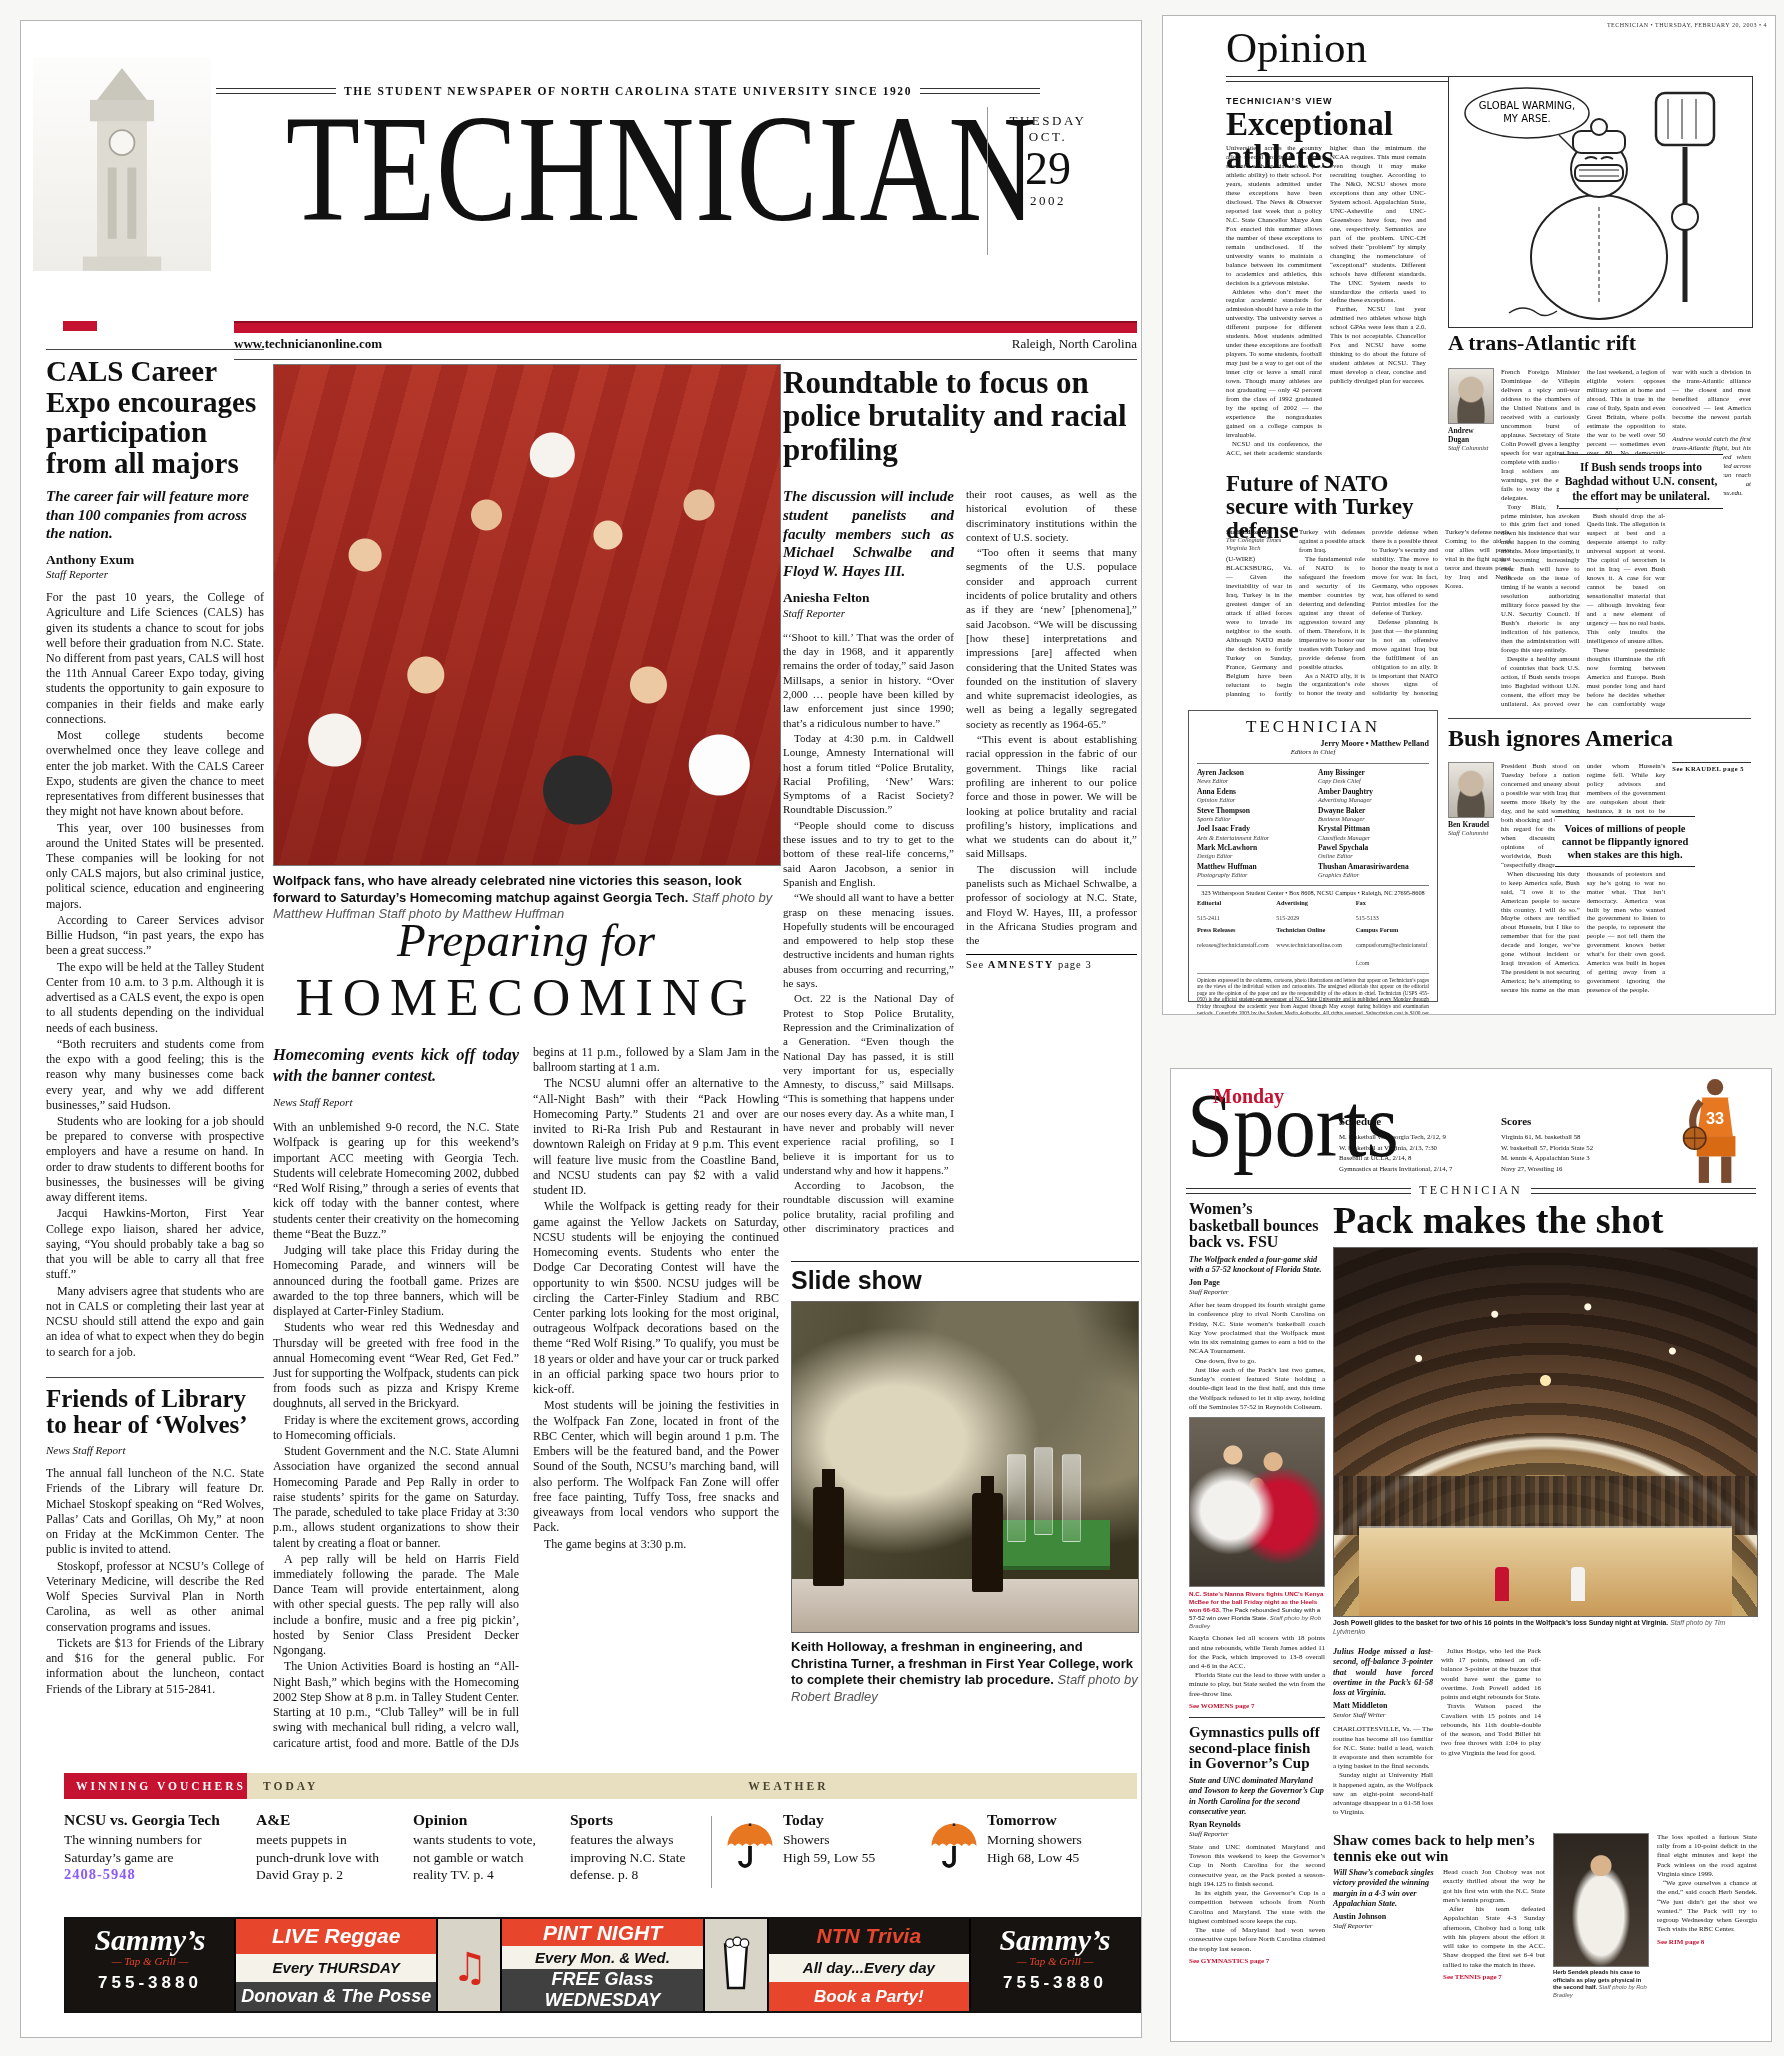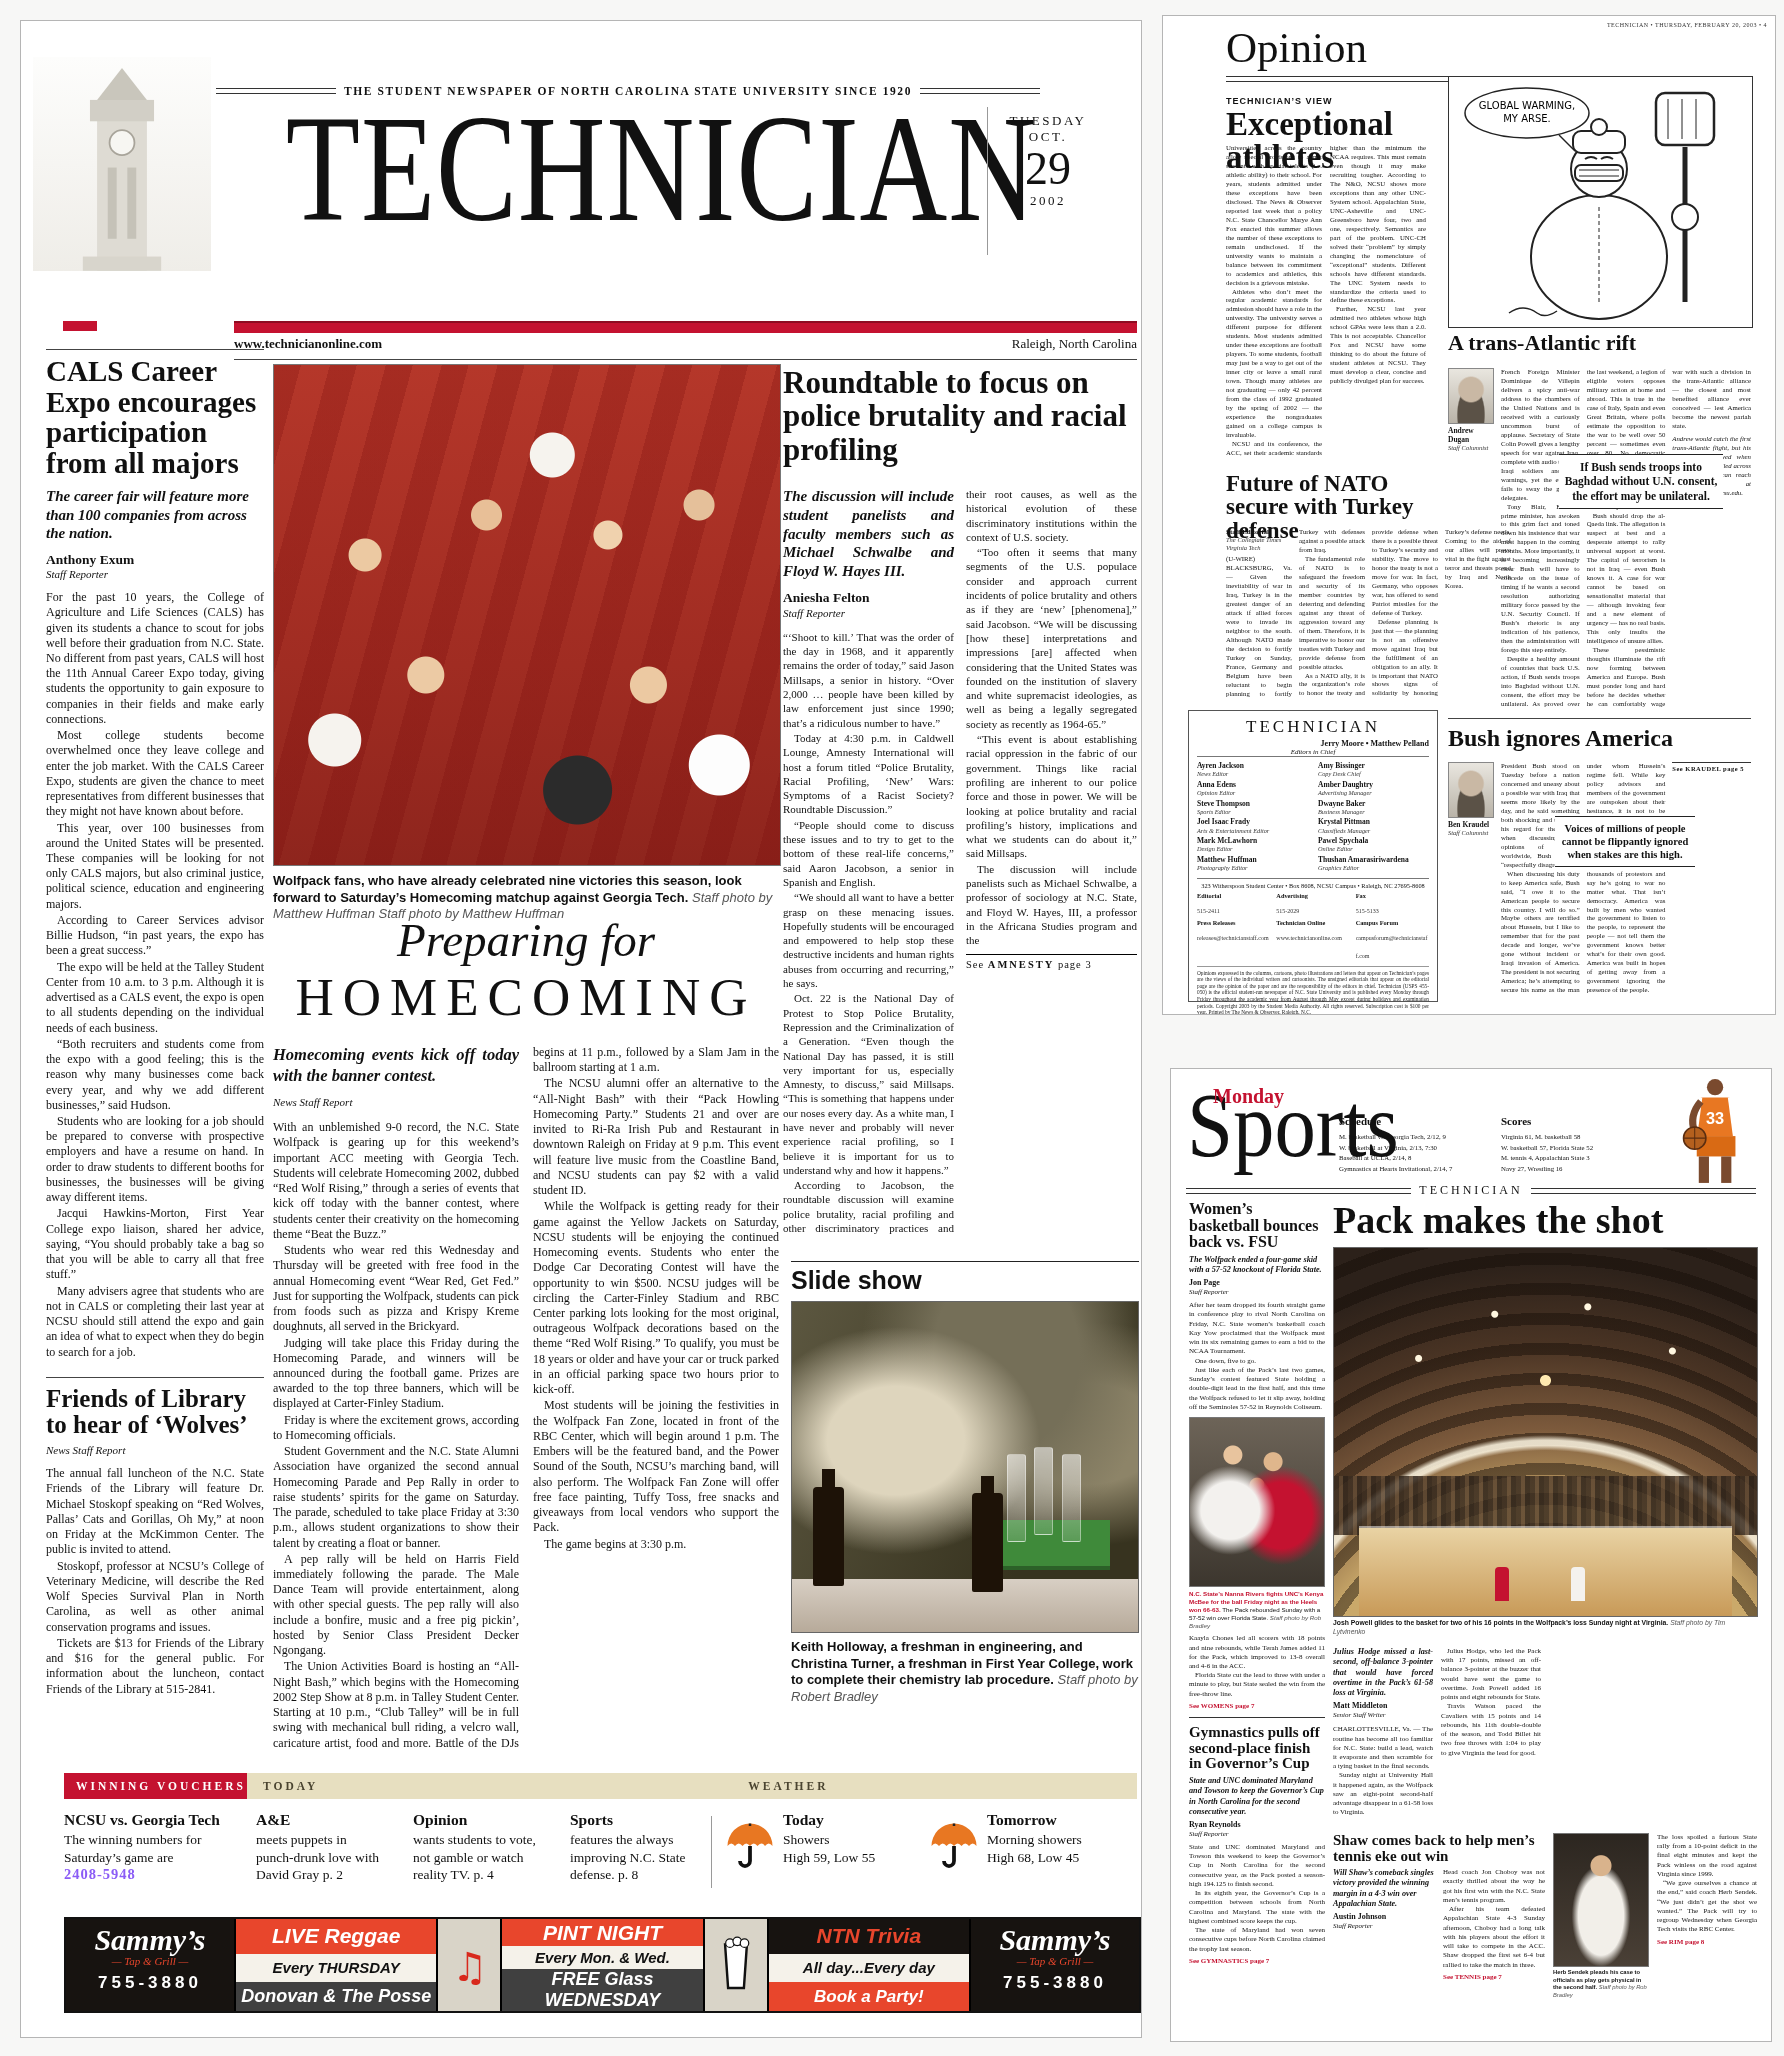--- a/index.html
+++ b/index.html
@@ -113,21 +113,21 @@
   .smallbody p:first-child{text-indent:0;}
   .ed-body{left:63px;top:128px;width:200px;height:322px;position:absolute;column-count:2;column-gap:8px;column-fill:auto;}
   .nato-head{left:63px;top:456px;width:215px;position:absolute;font-size:23px;font-weight:bold;line-height:1.02;}
   .nato-cred{font-size:6.5px;line-height:1.2;margin-bottom:3px;}
   .nato-cred b{font-size:7px;}
   .nato-cred i{color:#333;}
   .nato-body{left:63px;top:512px;width:212px;height:172px;position:absolute;column-count:3;column-gap:7px;column-fill:auto;}
   .staffbox{left:25px;top:694px;width:250px;height:292px;position:absolute;border:1px solid #555;padding:6px 8px;box-sizing:border-box;}
   .sb-title{text-align:center;font-size:17px;letter-spacing:3px;margin-bottom:2px;}
   .sb-eic{text-align:right;font-size:8px;font-weight:bold;}
-  .sb-eicl{text-align:center;font-size:7px;font-style:italic;margin-bottom:5px;border-bottom:1px solid #777;padding-bottom:0;}
+  .sb-eicl{text-align:center;font-size:7px;font-style:italic;margin-bottom:5px;border-bottom:1px solid #777;padding-bottom:7px;}
   .sb-cols{display:flex;gap:10px;}
   .sb-cols>div{flex:1;}
   .role{margin-bottom:3.5px;}
   .rname{font-weight:bold;font-size:7.5px;line-height:1.1;}
   .rrole{font-style:italic;font-size:6.3px;color:#333;}
   .sb-addr{font-size:6.3px;text-align:center;border-top:1px solid #777;margin-top:3px;padding-top:3px;}
   .sb-contacts{display:grid;grid-template-columns:repeat(3,1fr);gap:2px 6px;margin-top:3px;}
   .sb-contacts .c b{display:block;font-size:6.3px;}
   .sb-contacts .c span{font-size:6px;color:#333;word-break:break-all;}
   .sb-fine{font-size:5.3px;line-height:1.25;text-align:justify;color:#222;border-top:1px solid #999;margin-top:4px;padding-top:3px;}
@@ -294,22 +294,22 @@
       <span class="credit">Staff photo by Matthew Huffman</span>
       <span class="credit">Staff photo by Matthew Huffman</span>
     </div>
     <div class="abs prep1">Preparing for</div>
     <div class="abs prep2">HOMECOMING</div>
     <div class="abs homecols bodytxt jt">
       <div class="deck">Homecoming events kick off today with the banner contest.</div>
       <div class="bylt">News Staff Report</div>
       <div>
           <p>With an unblemished 9-0 record, the N.C. State Wolfpack is gearing up for this weekend’s important ACC meeting with Georgia Tech. Students will celebrate Homecoming 2002, dubbed “Red Wolf Rising,” through a series of events that kick off today with the banner contest, where students center their creativity on the homecoming theme “Beat the Buzz.”</p>
+          <p>Judging will take place this Friday during the Homecoming Parade, and winners will be announced during the football game. Prizes are awarded to the top three banners, which will be displayed at Carter-Finley Stadium.</p>
           <p>Students who wear red this Wednesday and Thursday will be greeted with free food in the annual Homecoming event “Wear Red, Get Fed.” Just for supporting the Wolfpack, students can pick from foods such as pizza and Krispy Kreme doughnuts, all served in the Brickyard.</p>
-          <p>Judging will take place this Friday during the Homecoming Parade, and winners will be announced during the football game. Prizes are awarded to the top three banners, which will be displayed at Carter-Finley Stadium.</p>
           <p>Friday is where the excitement grows, according to Homecoming officials.</p>
           <p>Student Government and the N.C. State Alumni Association have organized the second annual Homecoming Parade and Pep Rally in order to raise students’ spirits for the game on Saturday. The parade, scheduled to take place Friday at 3:30 p.m., allows student organizations to show their talent by creating a float or banner.</p>
           <p>A pep rally will be held on Harris Field immediately following the parade. The Male Dance Team will provide entertainment, along with other special guests. The pep rally will also include a bonfire, music and a free pig pickin’, hosted by Senior Class President Decker Ngongang.</p>
           <p>The Union Activities Board is hosting an “All-Night Bash,” which begins with the Homecoming 2002 Step Show at 8 p.m. in Talley Student Center. Starting at 10 p.m., “Club Talley” will be in full swing with mechanical bull riding, a velcro wall, caricature artist, food and more. Battle of the DJs begins at 11 p.m., followed by a Slam Jam in the ballroom starting at 1 a.m.</p>
           <p>The NCSU alumni offer an alternative to the “All-Night Bash” with their “Pack Howling Homecoming Party.” Students 21 and over are invited to Ri-Ra Irish Pub and Restaurant in downtown Raleigh on Friday at 9 p.m. This event will feature live music from the Coastline Band, and NCSU students can pay $2 with a valid student ID.</p>
           <p>While the Wolfpack is getting ready for their game against the Yellow Jackets on Saturday, NCSU students will be enjoying the continued Homecoming events. Students who enter the Dodge Car Decorating Contest will have the opportunity to win $500. NCSU judges will be circling the Carter-Finley Stadium and RBC Center parking lots looking for the most original, outrageous Wolfpack decorations based on the theme “Red Wolf Rising.” To qualify, you must be 18 years or older and have your car or truck parked in an official parking space two hours prior to kick-off.</p>
           <p>Most students will be joining the festivities in the Wolfpack Fan Zone, located in front of the RBC Center, which will begin around 1 p.m. The Embers will be the featured band, and the Power Sound of the South, NCSU’s marching band, will also perform. The Wolfpack Fan Zone will offer free face painting, Tuffy Toss, free snacks and giveaways from local vendors who support the Pack.</p>
           <p>The game begins at 3:30 p.m.</p>
         </div>
     </div>

